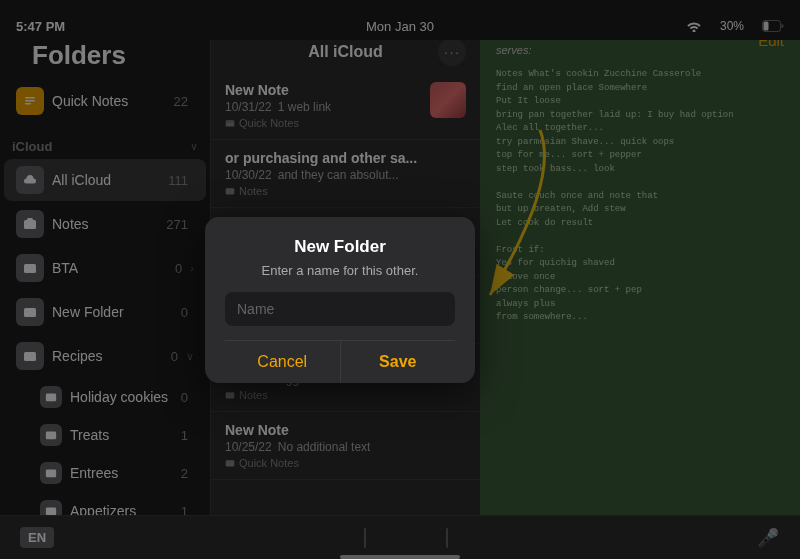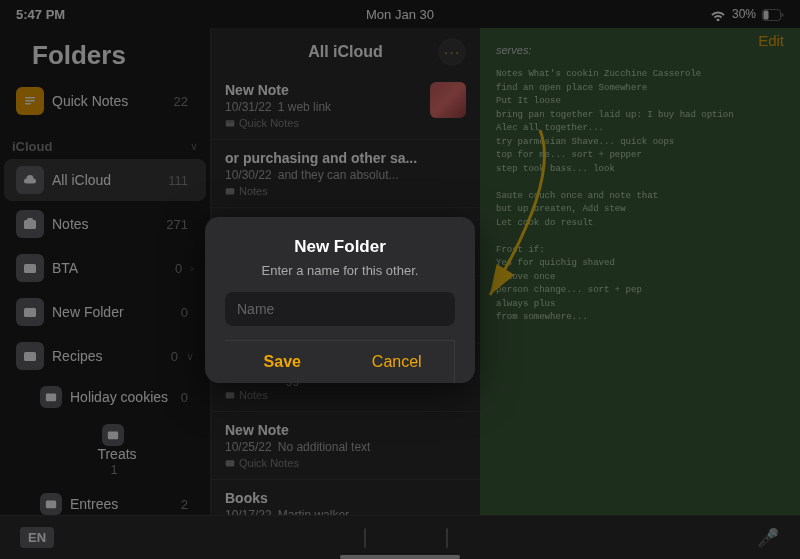--- a/index.html
+++ b/index.html
@@ -8,21 +8,21 @@
       height: 559px;
       overflow: hidden;
       font-family: -apple-system, BlinkMacSystemFont, 'SF Pro Text', sans-serif;
       background: #1c1c1e;
       position: relative;
     }
 
     
     .status-bar {
       position: absolute;
-      top: 0; left: 0; right: 0;
+      top: 12px; left: 0; right: 0;
       height: 28px;
       background: #1c1c1e;
       display: flex;
       align-items: center;
       justify-content: space-between;
       padding: 0 16px;
       z-index: 10;
     }
     .status-bar-time {
       font-size: 13px;
@@ -31,22 +31,22 @@
     }
     .status-bar-date {
       font-size: 13px;
       color: #fff;
       position: absolute;
       left: 50%;
       transform: translateX(-50%);
     }
     .status-bar-right {
       display: flex;
-      align-items: flex-end;
-      gap: 6px;
+      align-items: center;
+      gap: 18px;
     }
     .status-bar-right span {
       font-size: 12px;
       color: #fff;
     }
 
     
     .main-layout {
       position: absolute;
       top: 28px;
@@ -511,21 +511,21 @@
     <div class="sidebar-item" style="padding-left:36px;">
       <div class="sidebar-item-icon icon-gray" style="width:22px;height:22px;">
         <svg width="12" height="12" viewBox="0 0 14 14" fill="white">
             <rect x="1" y="3" width="12" height="9" rx="1.5"></rect>
           </svg>
       </div>
       <span class="sidebar-item-label">Holiday cookies</span>
       <span class="sidebar-item-count">0</span>
     </div>
 
-    <div class="sidebar-item" style="padding-left:36px;flex-direction:column;">
+    <div class="sidebar-item" style="padding-left:36px;">
       <div class="sidebar-item-icon icon-gray" style="width:22px;height:22px;">
         <svg width="12" height="12" viewBox="0 0 14 14" fill="white">
             <rect x="1" y="3" width="12" height="9" rx="1.5"></rect>
           </svg>
       </div>
       <span class="sidebar-item-label">Treats</span>
       <span class="sidebar-item-count">1</span>
     </div>
 
     <div class="sidebar-item" style="padding-left:36px;justify-content:center;">
@@ -646,33 +646,20 @@
         <span>No additional text</span>
       </div>
       <div class="note-folder-row">
         <svg width="10" height="10" viewBox="0 0 14 14" fill="#888">
             <rect x="1" y="3" width="12" height="9" rx="1.5"></rect>
           </svg>
         <span>Quick Notes</span>
       </div>
     </div>
 
-    <div class="note-item">
-      <div class="note-title">Books</div>
-      <div class="note-meta">
-        <span>10/17/22</span>
-        <span>Martin walker</span>
-      </div>
-      <div class="note-folder-row">
-        <svg width="10" height="10" viewBox="0 0 14 14" fill="#888">
-            <rect x="1" y="3" width="12" height="9" rx="1.5"></rect>
-          </svg>
-        <span>Notes</span>
-      </div>
-    </div>
   </div>
 
   <div class="note-detail">
     <div class="note-detail-img">
       <div class="handwritten-note">
         <div class="note-serves-label">serves:</div>
         <div class="handwritten-lines">
           Notes What's cookin Zucchine Casserole<br>
           find an open place Somewhere<br>
           Put It loose<br>
@@ -707,22 +694,22 @@
   </defs>
   <path d="M 540 130 Q 560 180 490 295" stroke="#f5c518" stroke-width="3" fill="none" marker-end="url(#arrowhead)"></path>
 </svg>
 
 <div class="modal-overlay">
   <div class="modal">
     <div class="modal-title">New Folder</div>
     <div class="modal-subtitle">Enter a name for this other.</div>
     <input class="modal-input" type="text" placeholder="Name" style="">
     <div class="modal-buttons">
+      <button class="modal-btn modal-btn-cancel">Cancel</button>
       <button class="modal-btn modal-btn-save">Save</button>
-      <button class="modal-btn modal-btn-cancel">Cancel</button>
     </div>
   </div>
 </div>
 
 <div class="keyboard-bar">
   <div class="keyboard-bar-en">EN</div>
   <div class="keyboard-bar-center">
     <div class="keyboard-bar-divider"></div>
     <div class="keyboard-bar-divider"></div>
   </div>

